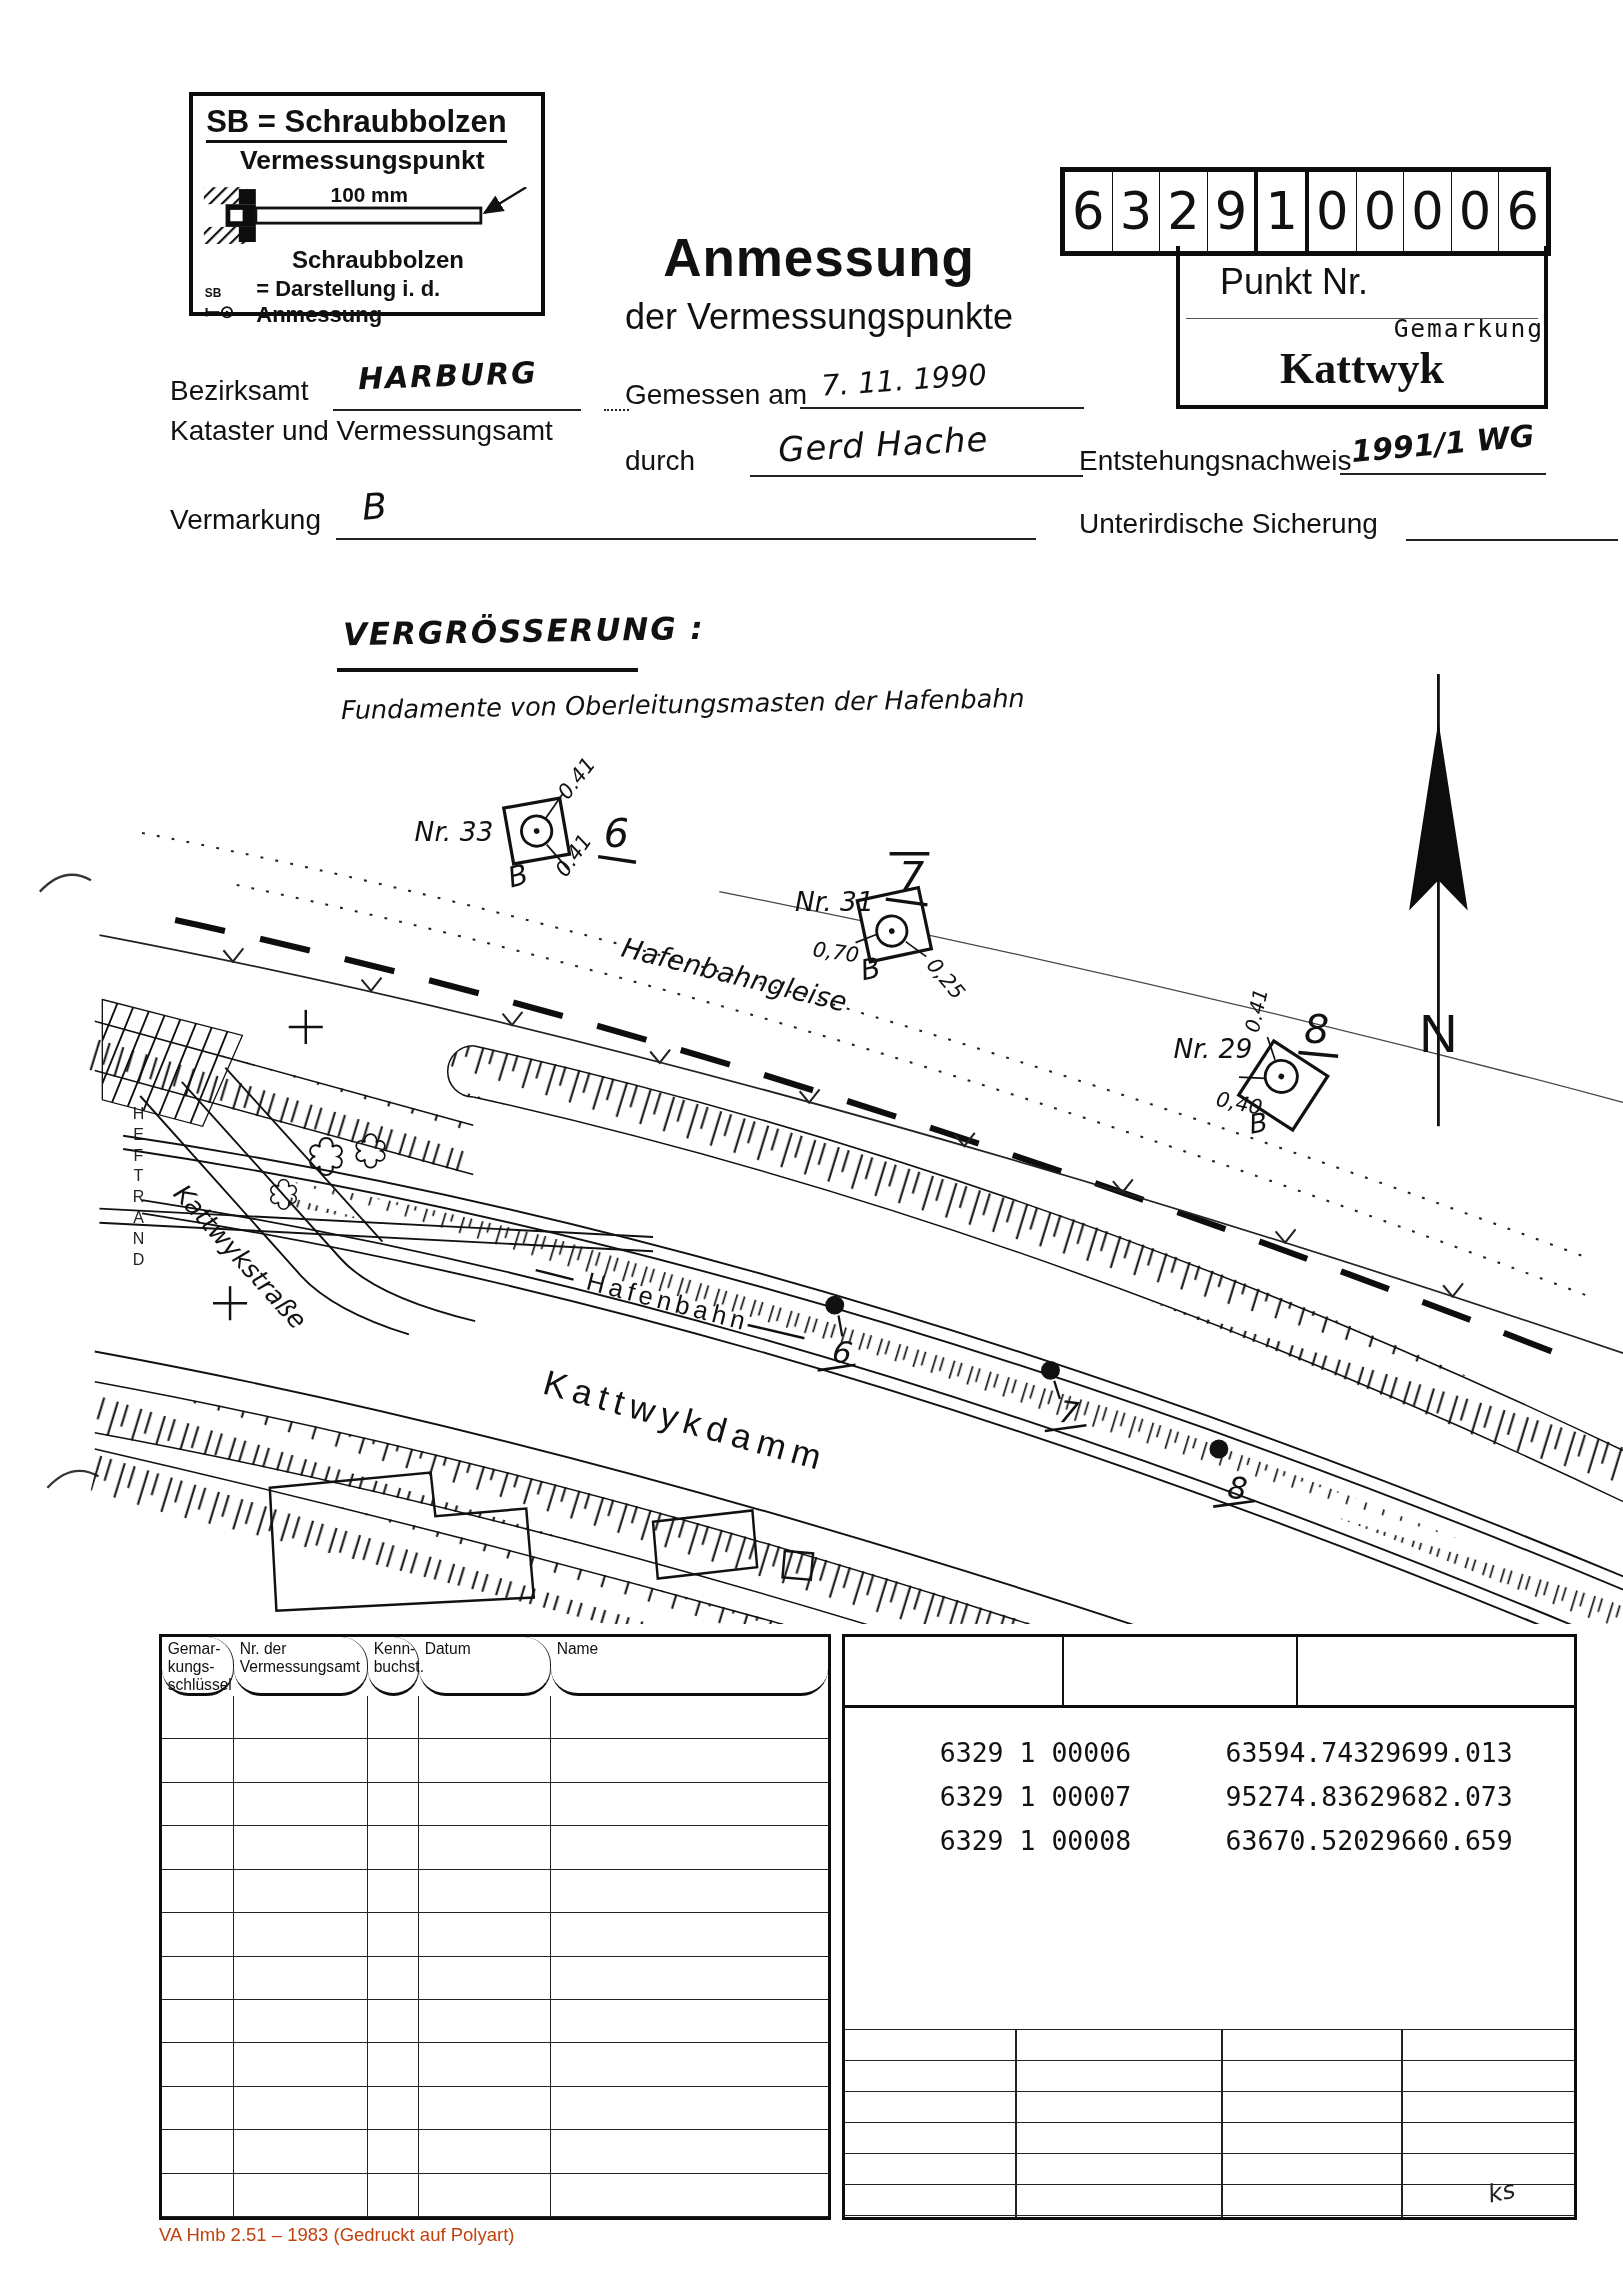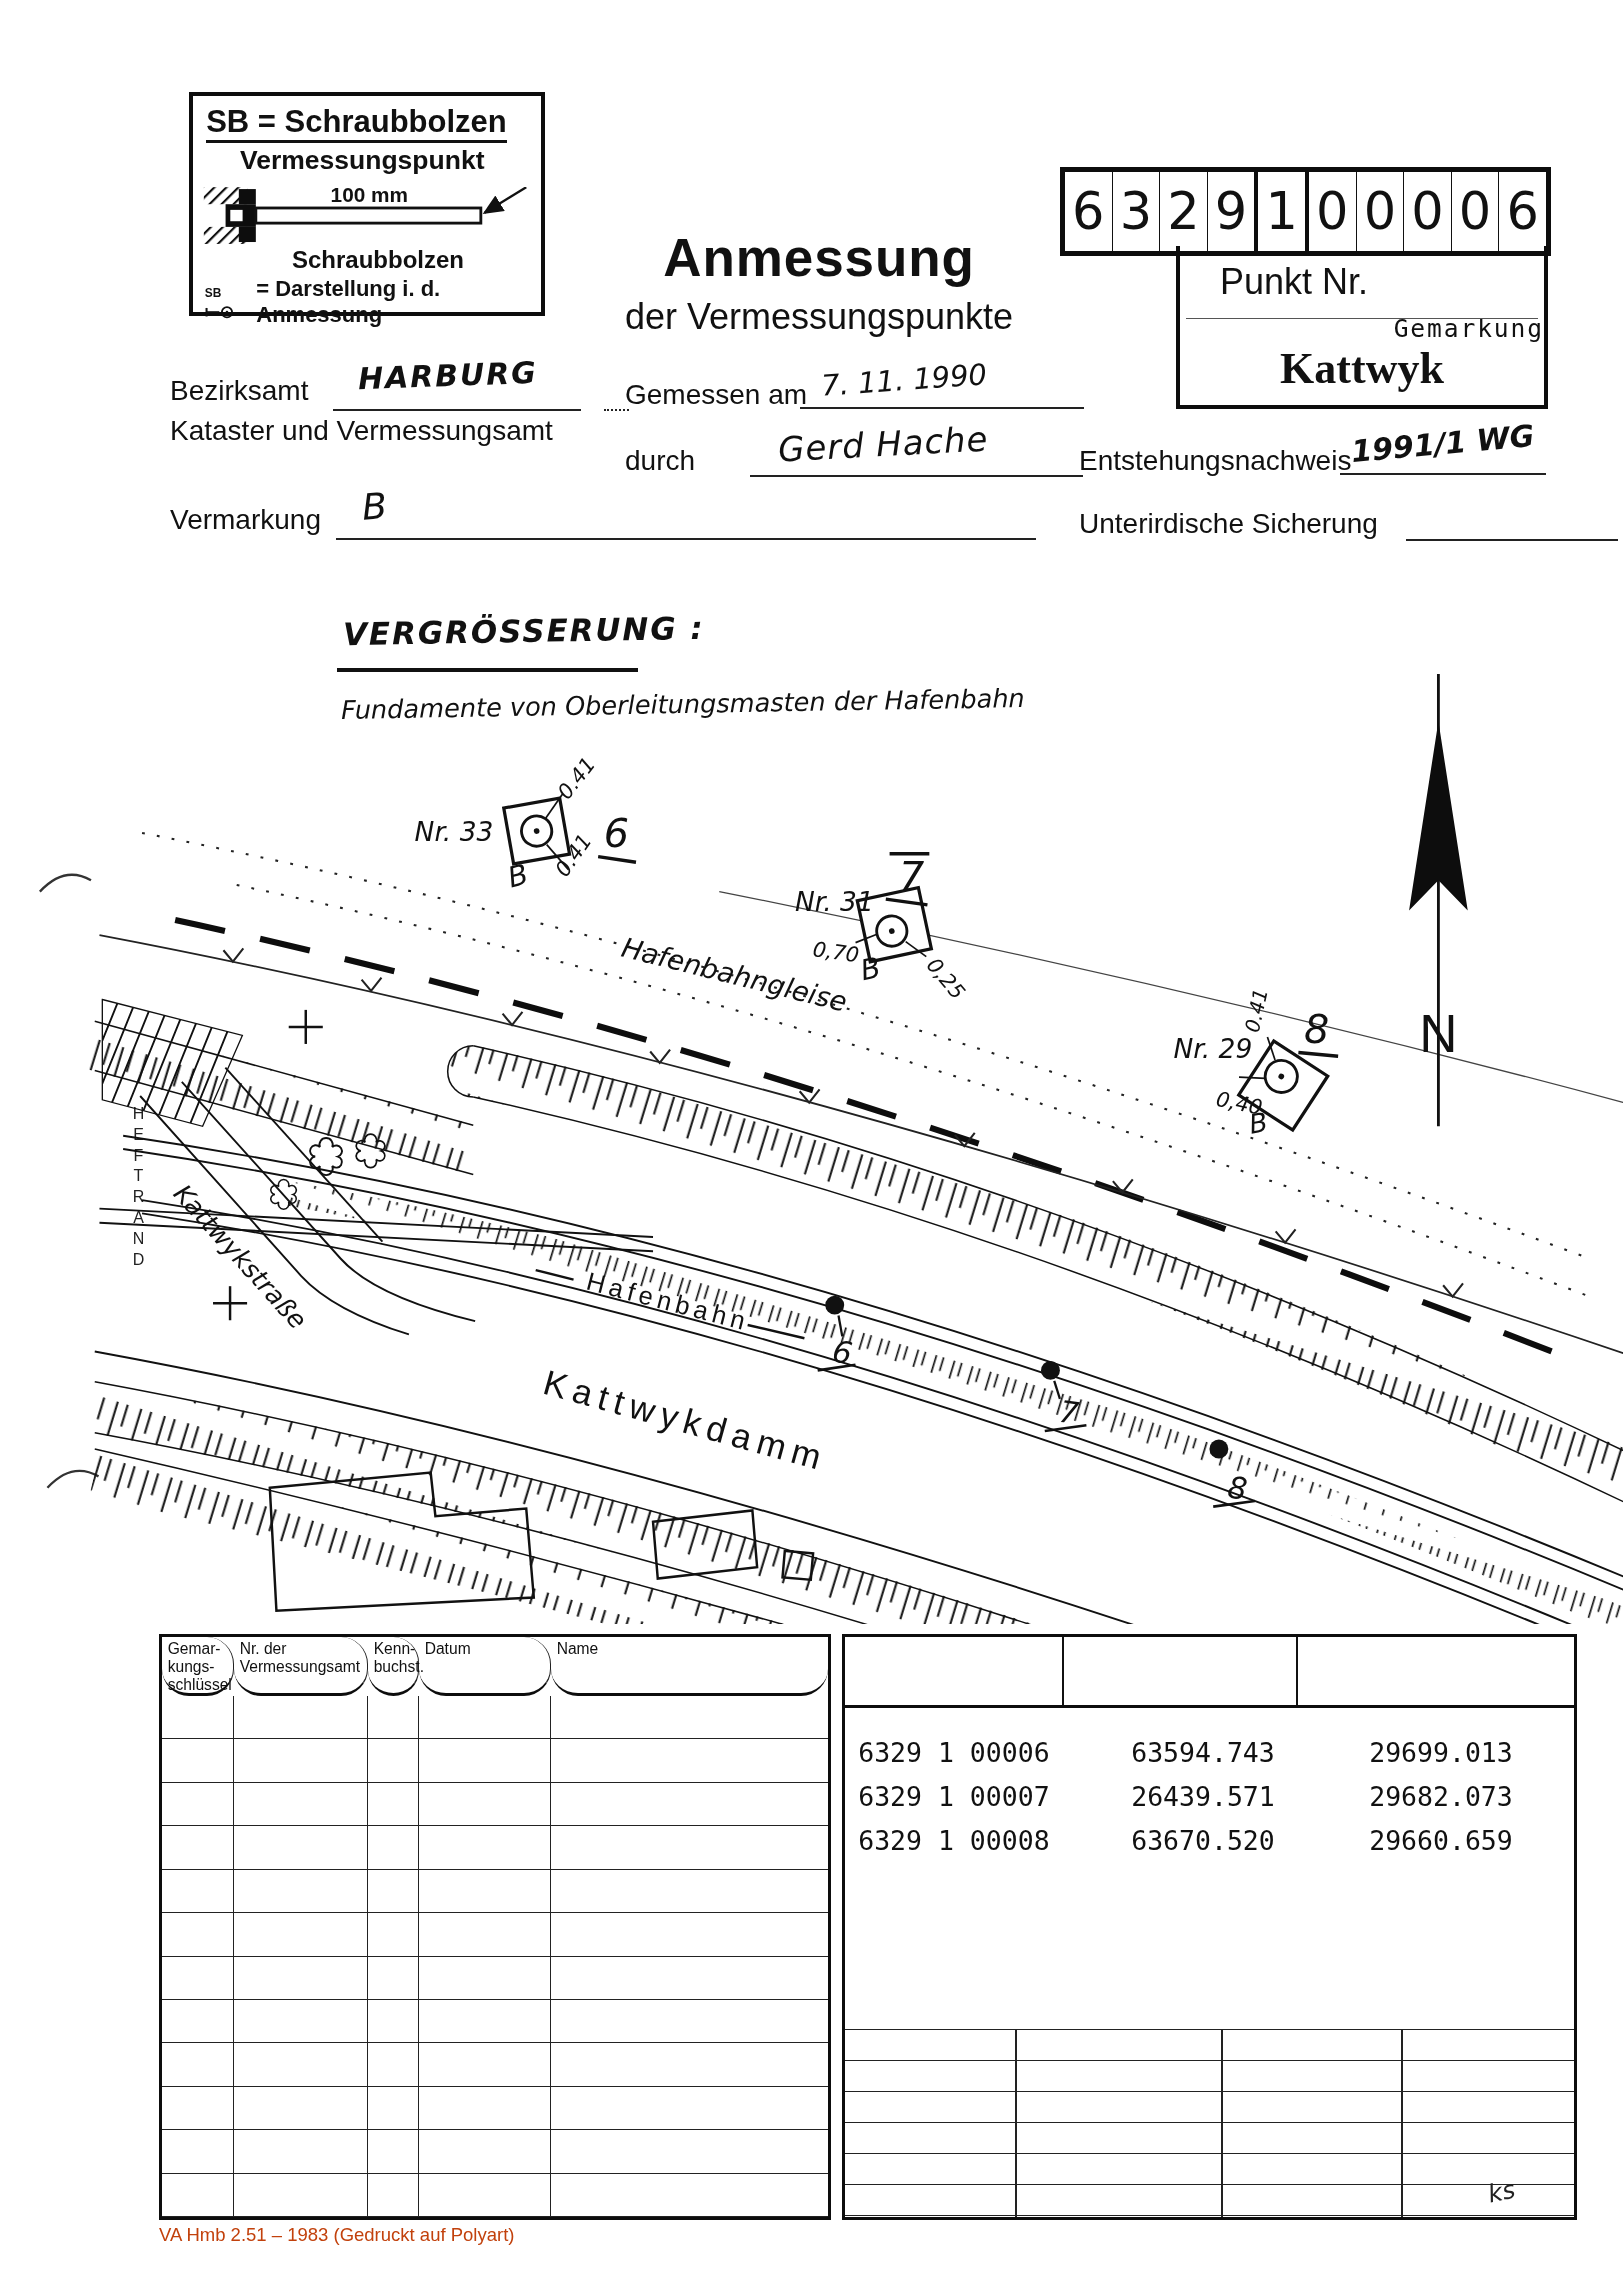--- a/index.html
+++ b/index.html
@@ -39,21 +39,21 @@
   .vgr{left:343px;top:613px;font-size:31px;font-weight:bold;letter-spacing:1.9px;transform:rotate(-1deg);}
   .vgr-u{left:337px;top:668px;width:301px;border-top:4.3px solid #111;}
   .vgr-sub{left:341px;top:689px;font-size:25.6px;transform:rotate(-1deg);}
   .ltable{left:159px;top:1634px;width:666px;height:580px;border:3.3px solid #0d0d0d;
           display:grid;grid-template-columns:72px 134px 51px 132px 1fr;
           grid-template-rows:59px repeat(12,1fr);}
   .ltable .c{border-right:1.5px solid #222;border-bottom:1.5px solid #222;}
   .ltable .c.last{border-right:none;}
   .ltable .th{font-size:15.6px;line-height:18px;padding:2.8px 0 0 5.7px;white-space:pre-line;
               border-bottom:3.8px solid #0d0d0d;border-radius:27px;}
-  .rbox{left:842px;top:1634px;width:729px;height:580px;border:3.3px solid #0d0d0d;position:absolute;}
+  .rbox{left:842px;top:1634px;width:729px;height:580px;border:3.3px solid #0d0d0d;position:absolute;text-align:right;}
   .rbox .v1{position:absolute;left:217px;top:0;width:1.9px;height:68px;background:#111;}
   .rbox .v2{position:absolute;left:451px;top:0;width:1.9px;height:68px;background:#111;}
   .rbox .hdiv{position:absolute;left:0;right:0;top:68px;height:3.3px;background:#0d0d0d;}
   .coords{position:absolute;left:13.2px;top:93px;font-family:"DejaVu Sans Mono","Liberation Mono",monospace;
           font-size:26.5px;}
   .coords .crow{display:grid;grid-template-columns:273px 238px 1fr;height:44px;align-items:center;}
   .bgrid{position:absolute;left:0;right:0;bottom:0;height:187px;border-top:1.5px solid #222;
      background:repeating-linear-gradient(to bottom,transparent 0px,transparent 30px,#222 30px,#222 31px);}
   .bgrid .bv{position:absolute;top:0;bottom:0;width:1.5px;background:#222;}
   .ksmark{left:1488px;top:2177px;font-size:24.6px;transform:rotate(-12deg);color:#222;}
@@ -411,21 +411,21 @@
     <div class="v2"></div>
     <div class="hdiv"></div>
   <div class="coords">
     <div class="crow">
       <span>6329 1 00006</span>
       <span>63594.743</span>
       <span>29699.013</span>
     </div>
     <div class="crow">
       <span>6329 1 00007</span>
-      <span>26439.571</span>
+      <span>95274.836</span>
       <span>29682.073</span>
     </div>
     <div class="crow">
       <span>6329 1 00008</span>
       <span>63670.520</span>
       <span>29660.659</span>
     </div>
   </div>
   <div class="bgrid">
     <div class="bv" style="left:170px;"></div>

